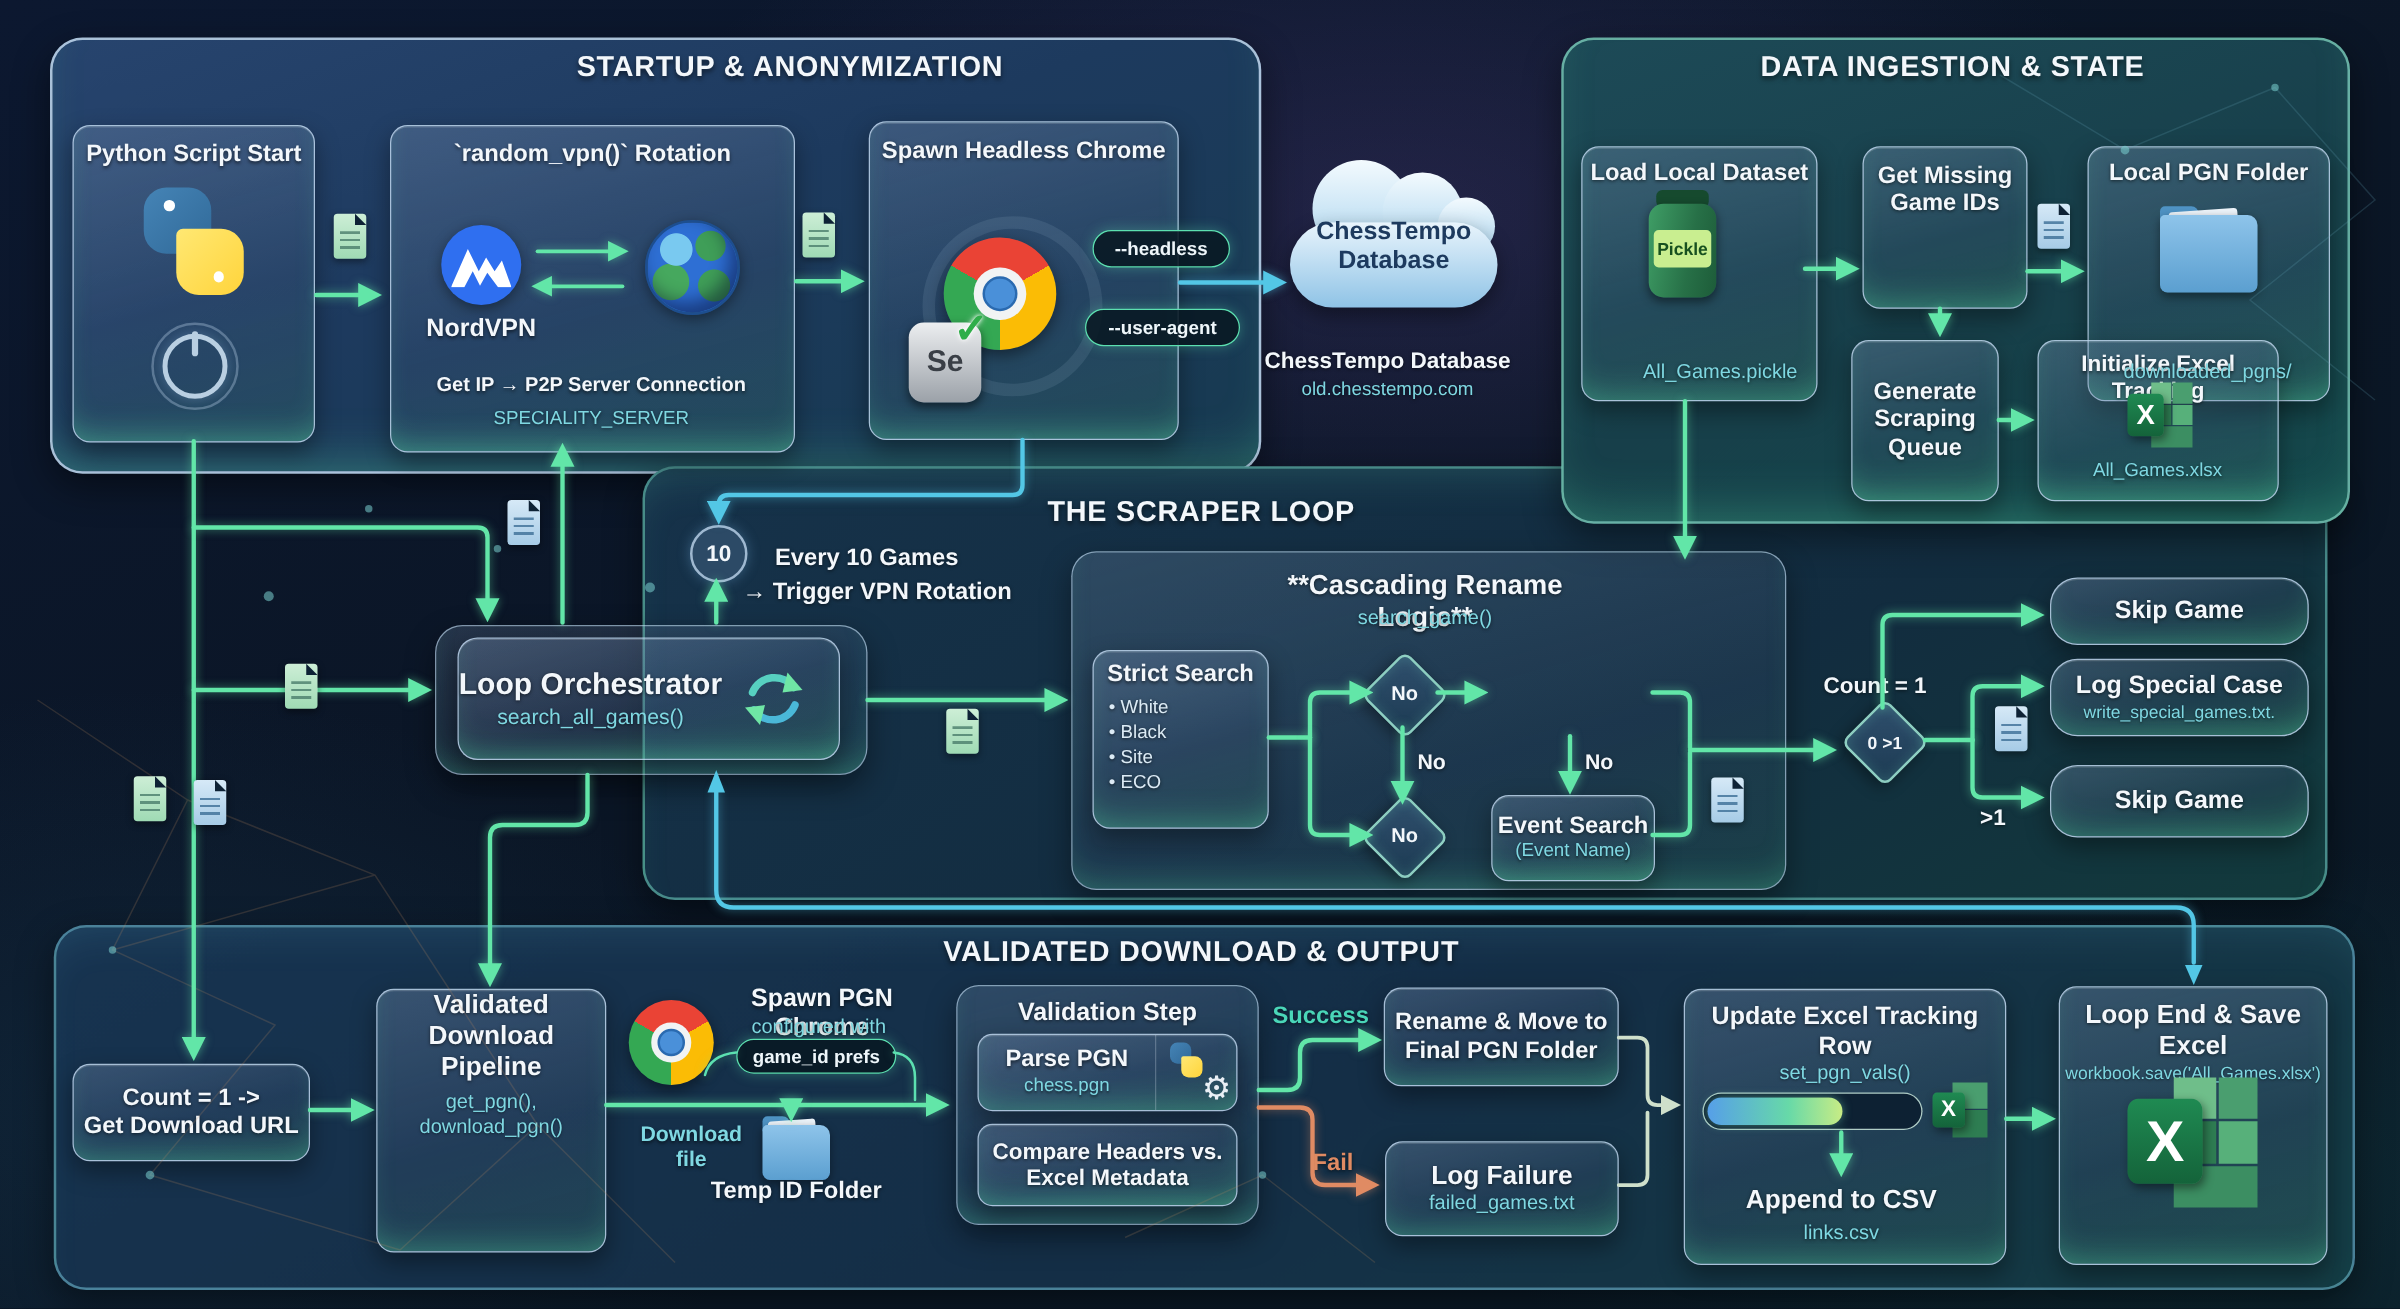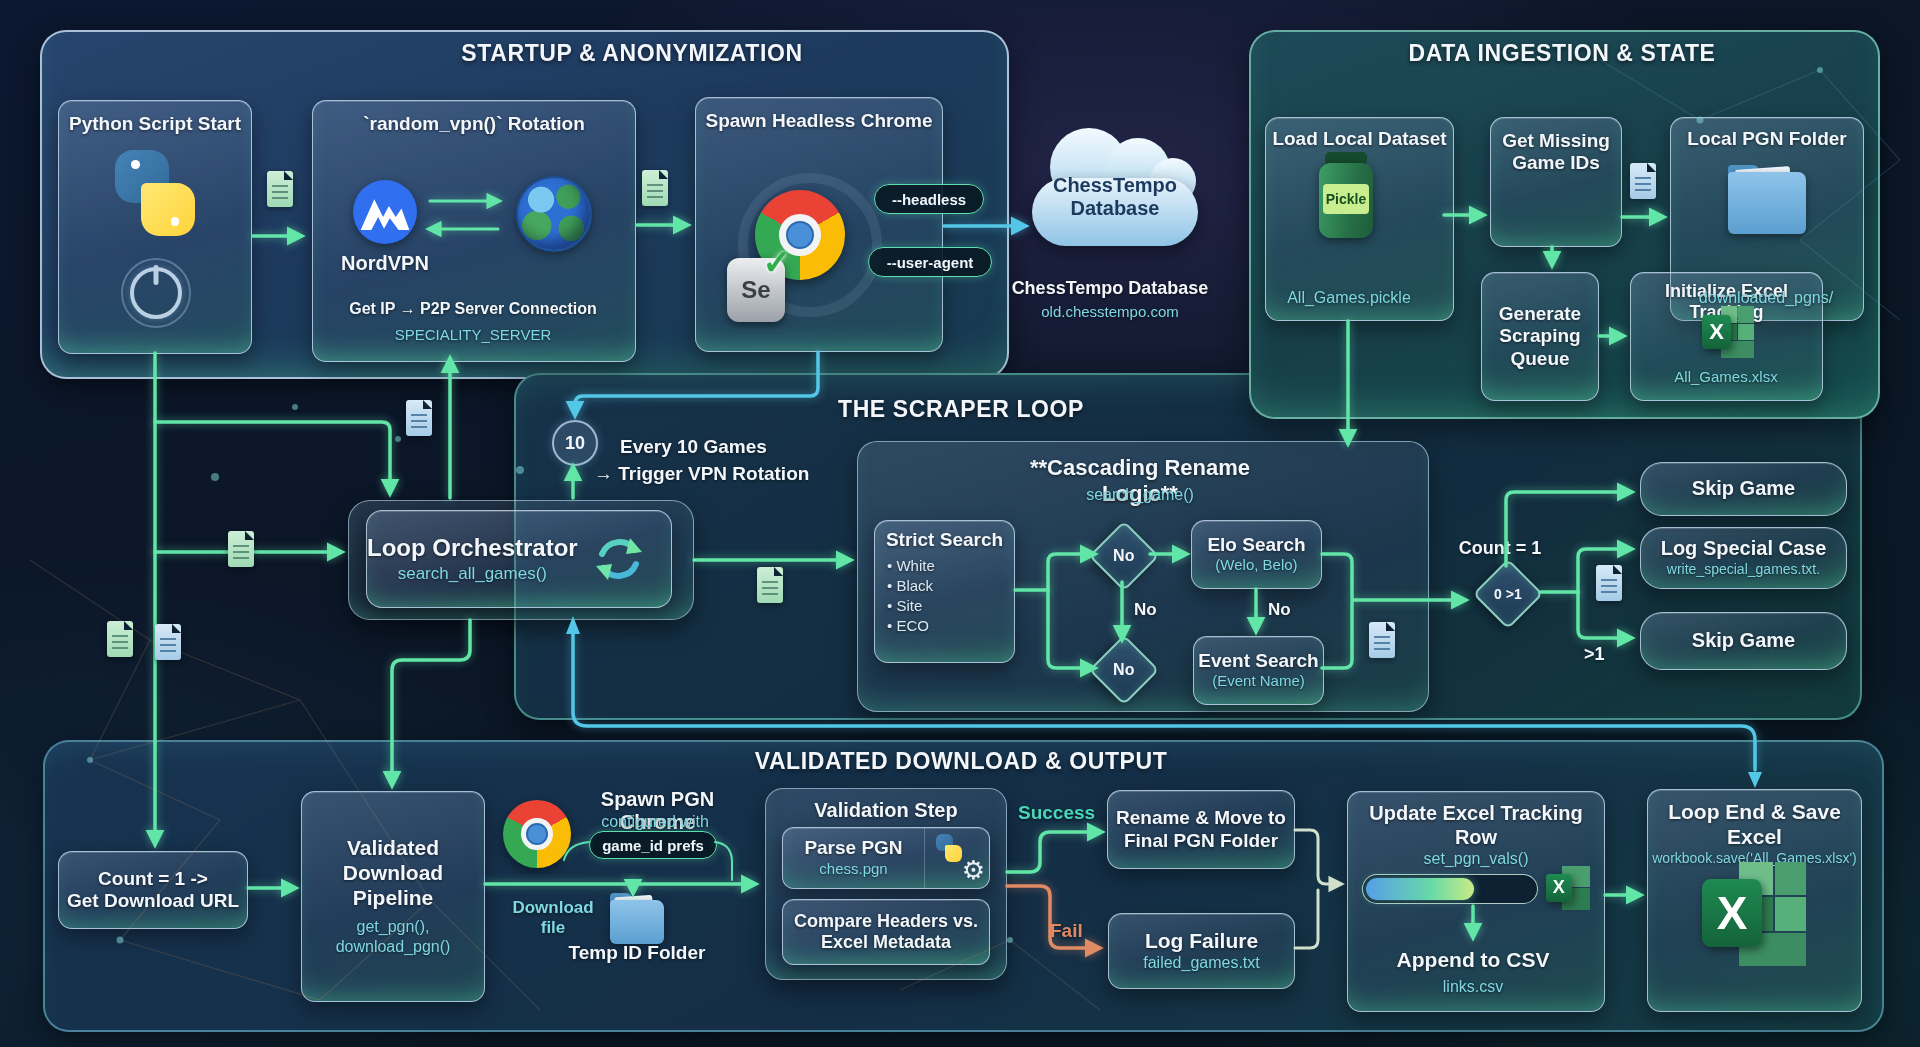--- a/index.html
+++ b/index.html
@@ -183,21 +183,21 @@
   <div class="node" style="left:1247px;top:117px;width:187px;height:202px;margin-left:18px;">
     <div class="t" style="margin-top:10px;">Load Local Dataset</div>
   </div>
   <div class="jar" style="left:1319px;top:152px;">
     <div class="cap"></div>
       <div class="body"></div>
     <div class="label">
         <span>Pickle</span>
       </div>
   </div>
-  <div class="lbl code" style="left:1260px;top:288px;width:178px;font-size:16px;">All_Games.pickle</div>
+  <div class="lbl code" style="left:1260px;top:288px;width:178px;font-size:16px;text-align:right;">All_Games.pickle</div>
 
   <div class="node" style="left:1490px;top:117px;width:130px;height:128px;">
     <div class="t" style="margin-top:12px;padding:0 8px;">Get Missing Game IDs</div>
   </div>
 
   <div class="node" style="left:1670px;top:117px;width:192px;height:202px;">
     <div class="t" style="margin-top:10px;">Local PGN Folder</div>
   </div>
   <div class="folder" style="left:1728px;top:172px;width:78px;height:62px;">
     <div class="tab"></div>
@@ -259,24 +259,20 @@
 
   <div class="diamond" style="left:1099px;top:531px;">
     <span>No</span>
   </div>
   <div class="diamond" style="left:1099px;top:645px;">
     <span>No</span>
   </div>
   <div class="lbl" style="left:1134px;top:600px;font-weight:bold;font-size:17px;">No</div>
   <div class="lbl" style="left:1268px;top:600px;font-weight:bold;font-size:17px;">No</div>
 
-  <div class="node" style="left:1191px;top:520px;width:129px;height:67px;justify-content:center;">
-    <div class="t">Elo Search</div>
-    <div class="code">(Welo, Belo)</div>
-  </div>
   <div class="node" style="left:1193px;top:636px;width:129px;height:67px;justify-content:center;">
     <div class="t">Event Search</div>
     <div class="code">(Event Name)</div>
   </div>
 
   <div class="lbl" style="left:1440px;top:538px;width:120px;text-align:center;font-weight:bold;font-size:18px;">Count = 1</div>
   <div class="diamond" style="left:1483px;top:569px;">
     <span style="font-size:14px;white-space:nowrap;">0 &gt;1</span>
   </div>
   <div class="lbl" style="left:1584px;top:644px;font-weight:bold;font-size:18px;">&gt;1</div>
@@ -290,21 +286,21 @@
   </div>
   <div class="node" style="left:1640px;top:612px;width:205px;height:56px;justify-content:center;border-radius:22px;">
     <div class="t" style="font-size:20px;">Skip Game</div>
   </div>
 
   <div class="node" style="left:58px;top:851px;width:188px;height:76px;justify-content:center;">
     <div class="t">Count = 1 -&gt;</div>
     <div class="t">Get Download URL</div>
   </div>
 
-  <div class="node" style="left:301px;top:791px;width:182px;height:209px;justify-content:center;">
+  <div class="node" style="left:301px;top:791px;width:182px;height:209px;">
     <div class="t" style="font-size:21px;">Validated</div>
     <div class="t" style="font-size:21px;">Download</div>
     <div class="t" style="font-size:21px;">Pipeline</div>
     <div class="code" style="margin-top:6px;font-size:16px;">get_pgn(),</div>
     <div class="code" style="font-size:16px;">download_pgn()</div>
   </div>
 
   <div class="chrome" style="left:503px;top:800px;width:68px;height:68px;"></div>
   <div class="lbl" style="left:575px;top:788px;width:165px;text-align:center;font-weight:bold;font-size:20px;">Spawn PGN Chrome</div>
   <div class="lbl code" style="left:575px;top:812px;width:160px;font-size:16px;">configured with</div>

